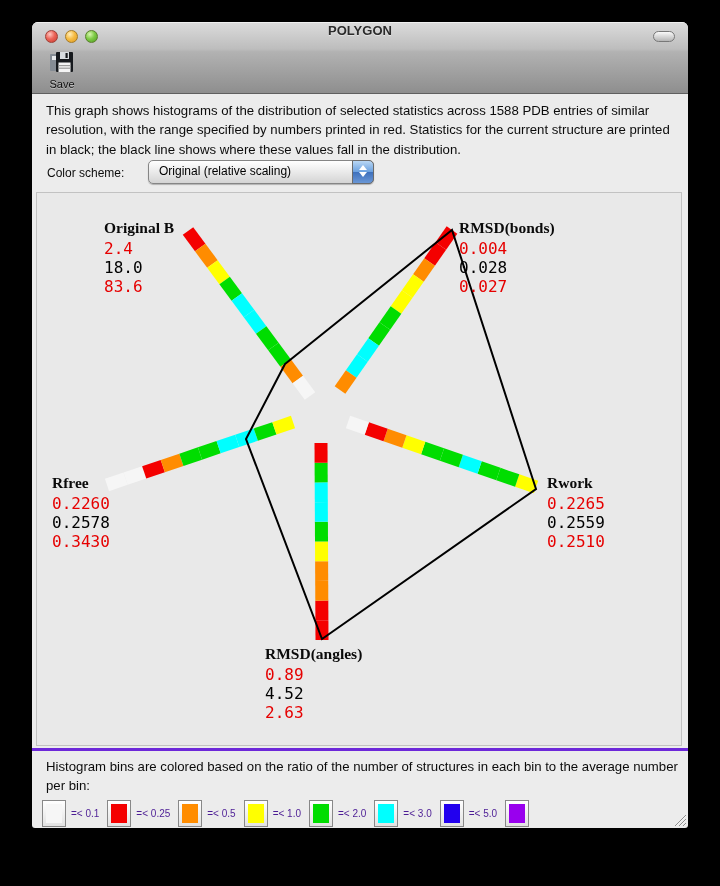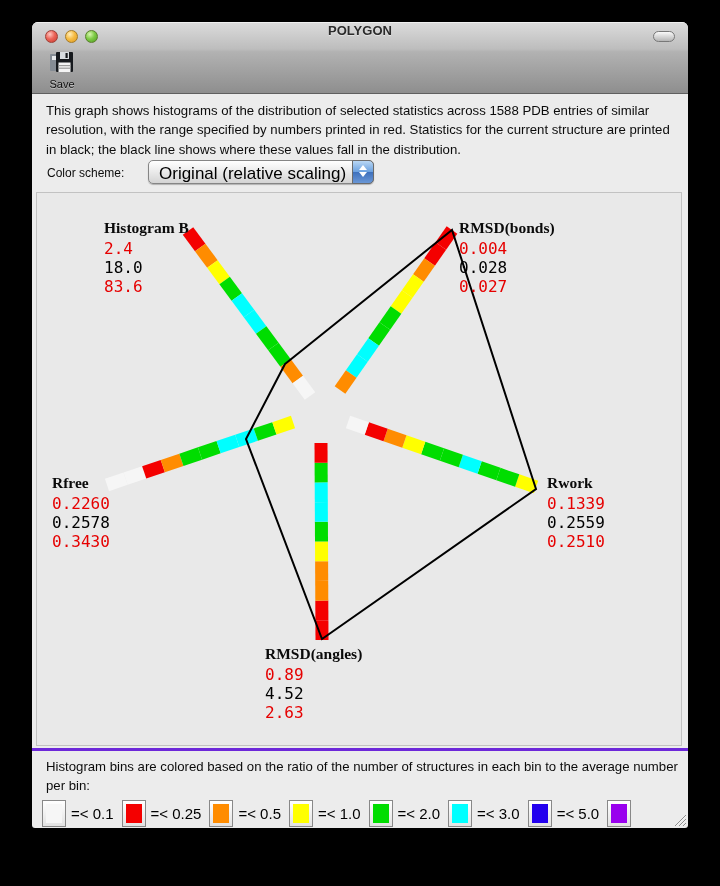--- a/index.html
+++ b/index.html
@@ -27,21 +27,21 @@
   .save-label{font-size:11px;color:#111;margin-top:-1px;text-shadow:0 1px 0 rgba(255,255,255,.4);}
 
   .section-desc{position:absolute;top:72px;left:0;width:656px;height:64px;box-sizing:border-box;
                 padding:7px 10px 0 14px;font-size:13.2px;line-height:1.47;color:#0c0c0c;}
 
   .section-color{position:absolute;top:136px;left:0;width:656px;height:34px;}
   .color-label{position:absolute;left:15px;top:8px;font-size:12px;color:#0c0c0c;}
   .popup{position:absolute;left:116px;top:2px;width:226px;height:24px;border:1px solid #858585;
          border-radius:5px;background:linear-gradient(#ffffff,#ececec 45%,#d4d4d4);
          box-shadow:0 1px 1px rgba(0,0,0,.25);box-sizing:border-box;}
-  .popup-value{position:absolute;left:10px;top:3px;font-size:17px;color:#000;white-space:nowrap;}
+  .popup-value{position:absolute;left:10px;top:3px;font-size:12px;color:#000;white-space:nowrap;}
   .popup-cap{position:absolute;right:-1px;top:-1px;width:22px;height:24px;border-radius:0 5px 5px 0;
              background:linear-gradient(#b9d7f4 0%,#6da2e0 48%,#3f71bd 52%,#6a97d6 100%);
              border:1px solid #6b6b6b;box-sizing:border-box;}
   .cap-up{width:0;height:0;border-left:4px solid transparent;border-right:4px solid transparent;
           border-bottom:5px solid #fff;margin:4px auto 2px;}
   .cap-down{width:0;height:0;border-left:4px solid transparent;border-right:4px solid transparent;
             border-top:5px solid #fff;margin:0 auto;}
 
   .plot-panel{position:absolute;top:170px;left:4px;width:646px;height:554px;
               background:#e9e9e9;border:1px solid #c2c2c2;box-sizing:border-box;}
@@ -54,21 +54,21 @@
   .red{color:#e60000;}
 
   .section-legend{position:absolute;top:726px;left:0;width:656px;height:80px;box-sizing:border-box;
                   padding:6px 10px 0 14px;border-top:3px solid #6d28d9;}
   .legend-text{font-size:13.2px;line-height:1.45;color:#0c0c0c;}
   .legend-row{display:flex;align-items:center;gap:5px;margin-top:5px;margin-left:-4px;}
   .bin-box{width:24px;height:27px;background:linear-gradient(#ffffff,#e2e2e2);
            border:1px solid #888;display:flex;align-items:center;justify-content:center;
            box-sizing:border-box;flex:0 0 auto;}
   .bin-swatch{width:16px;height:19px;}
-  .bin-label{font-size:15px;color:#000000;margin-right:3px;white-space:nowrap;}
+  .bin-label{font-size:10px;color:#4c1d95;margin-right:3px;white-space:nowrap;}
 
   .resize-grip{position:absolute;right:1px;bottom:1px;width:14px;height:14px;}
 </style>
 </head>
 <body>
 
 <div class="window">
 
   <div class="chrome">
     <div class="titlebar">
@@ -154,34 +154,34 @@
         <line x1="125.8" y1="273.1" x2="144.4" y2="266.8" stroke="#ff8c00" stroke-width="13"></line>
         <line x1="144.4" y1="266.8" x2="163" y2="260.5" stroke="#00dd00" stroke-width="13"></line>
         <line x1="163" y1="260.5" x2="181.6" y2="254.2" stroke="#00dd00" stroke-width="13"></line>
         <line x1="181.6" y1="254.2" x2="200.2" y2="247.9" stroke="#00ffff" stroke-width="13"></line>
         <line x1="200.2" y1="247.9" x2="218.8" y2="241.6" stroke="#00ffff" stroke-width="13"></line>
         <line x1="218.8" y1="241.6" x2="237.4" y2="235.3" stroke="#00dd00" stroke-width="13"></line>
         <line x1="237.4" y1="235.3" x2="256" y2="229" stroke="#ffff00" stroke-width="13"></line>
         <polygon points="248,171 415,37 499,296 285,446 209,246" fill="none" stroke="#000" stroke-width="2"></polygon>
       </svg>
   <div class="metric" style="left: 67px; top: 26px;">
-        <div class="metric-name">Histogram B</div>
+        <div class="metric-name">Original B</div>
         <div class="metric-row red">2.4</div>
         <div class="metric-row">18.0</div>
         <div class="metric-row red">83.6</div>
       </div>
       <div class="metric" style="left: 422px; top: 26px;">
         <div class="metric-name">RMSD(bonds)</div>
         <div class="metric-row red">0.004</div>
         <div class="metric-row">0.028</div>
         <div class="metric-row red">0.027</div>
       </div>
       <div class="metric" style="left: 510px; top: 281px;">
         <div class="metric-name">Rwork</div>
-        <div class="metric-row red">0.1339</div>
+        <div class="metric-row red">0.2265</div>
         <div class="metric-row">0.2559</div>
         <div class="metric-row red">0.2510</div>
       </div>
       <div class="metric" style="left: 228px; top: 452px;">
         <div class="metric-name">RMSD(angles)</div>
         <div class="metric-row red">0.89</div>
         <div class="metric-row">4.52</div>
         <div class="metric-row red">2.63</div>
       </div>
       <div class="metric" style="left: 15px; top: 281px;">

